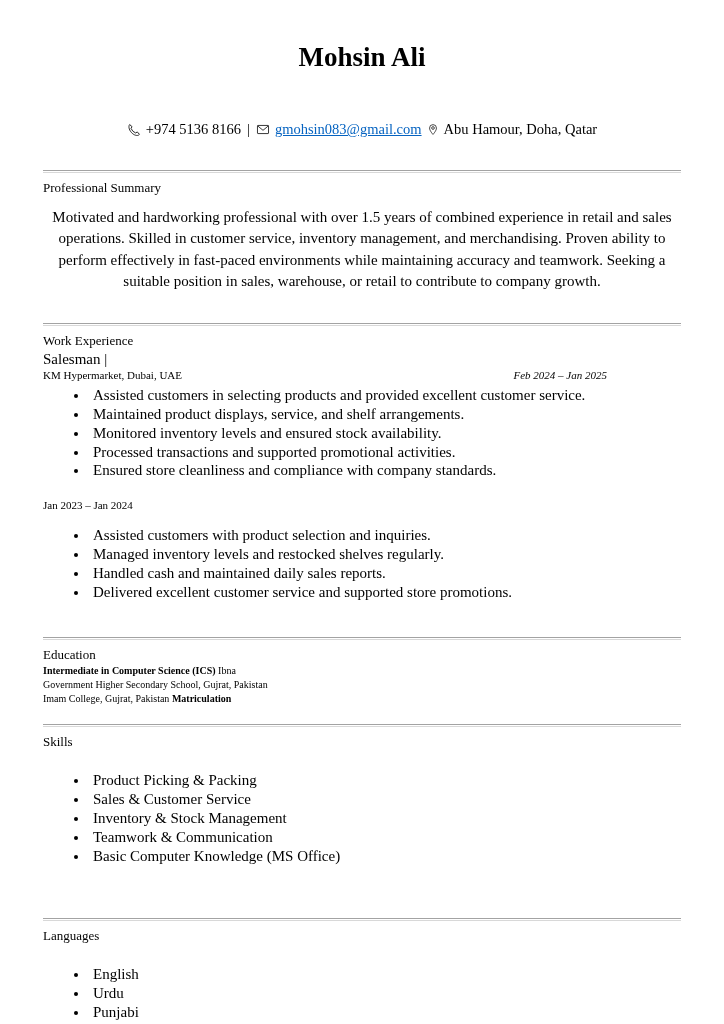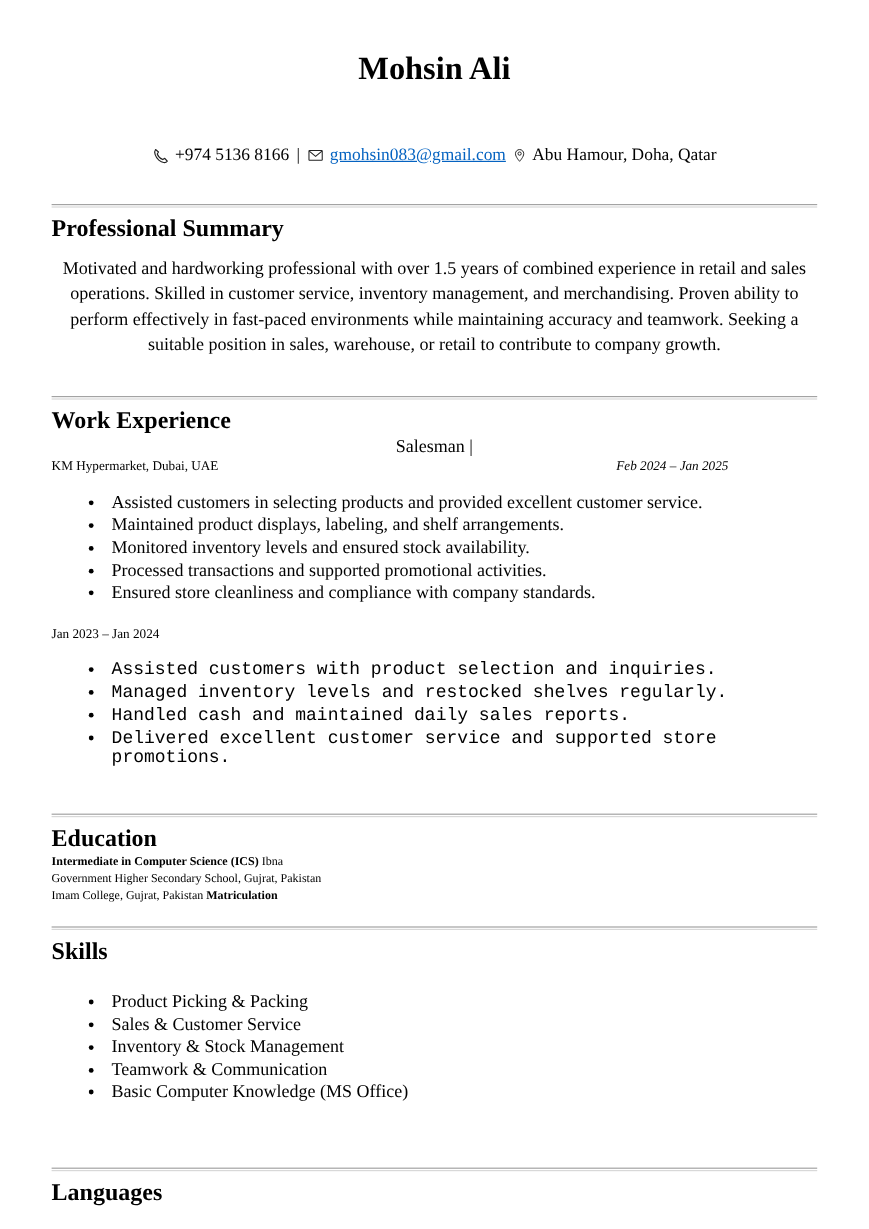--- a/index.html
+++ b/index.html
@@ -21,34 +21,34 @@
   .contact {
     display: flex; justify-content: center; align-items: center;
     gap: 5px; font-size: 14.5px; margin-top: 48px;
   }
   .icon { display: inline-flex; align-items: center; color: #222; }
   .icon svg { display: block; }
   a.email { color: var(--link, #0563c1); text-decoration: underline; cursor: pointer; }
   .sep { margin: 0 1px; }
 
   .rule { height: 3px; border-top: 1px solid #a3a3a3; border-bottom: 1px solid #d8d8d8; }
-  h2.sec-title { font-size: 20px; font-weight: bold; margin-top: 7px; }
+  h2.sec-title { font-size: 13px; font-weight: normal; margin-top: 7px; }
 
   .sec-summary { margin-top: 32px; }
   .summary-body { font-size: 15px; line-height: 1.42; margin-top: 11px; text-align: center; }
 
   .sec-exp { margin-top: 31px; }
-  .role-line { font-size: 15px; margin-top: 2px; text-align: center; }
+  .role-line { font-size: 15px; margin-top: 2px; }
   .jobrow { display: flex; justify-content: space-between; padding-right: 74px; font-size: 11px; margin-top: 1px; }
   .dates { white-space: nowrap; }
   .dates.it { font-style: italic; }
-  ul.blist { list-style: disc; padding-left: 46px; font-size: 15px; margin-top: 16px; }
+  ul.blist { list-style: disc; padding-left: 46px; font-size: 15px; margin-top: 6px; }
   ul.blist li { line-height: 1.12; margin-bottom: 2px; padding-left: 4px; }
   .jobrow.second { margin-top: 20px; }
-  ul.blist.gap { margin-top: 16px; font-family: Liberation Mono, monospace; }
+  ul.blist.gap { margin-top: 16px; }
 
   .sec-edu { margin-top: 37px; }
   .eduline { font-size: 10px; line-height: 1.2; margin-top: 2px; }
   .eduline:first-of-type { margin-top: 6px; }
   .b { font-weight: bold; }
 
   .sec-skills { margin-top: 19px; }
   ul.blist.wide-top { margin-top: 22px; }
   .sec-lang { margin-top: 54px; }
 </style>
@@ -94,21 +94,21 @@
     <div class="rule"></div>
     <h2 class="sec-title">Work Experience</h2>
 
     <div class="role-line">Salesman |</div>
     <div class="jobrow">
       <span>KM Hypermarket, Dubai, UAE</span>
       <span class="dates it">Feb 2024 – Jan 2025</span>
     </div>
     <ul class="blist">
       <li>Assisted customers in selecting products and provided excellent customer service.</li>
-      <li>Maintained product displays, labeling, and shelf arrangements.</li>
+      <li>Maintained product displays, service, and shelf arrangements.</li>
       <li>Monitored inventory levels and ensured stock availability.</li>
       <li>Processed transactions and supported promotional activities.</li>
       <li>Ensured store cleanliness and compliance with company standards.</li>
     </ul>
 
     <div class="jobrow second">
       <span class="dates">Jan 2023 – Jan 2024</span>
     </div>
     <ul class="blist gap">
       <li>Assisted customers with product selection and inquiries.</li>

